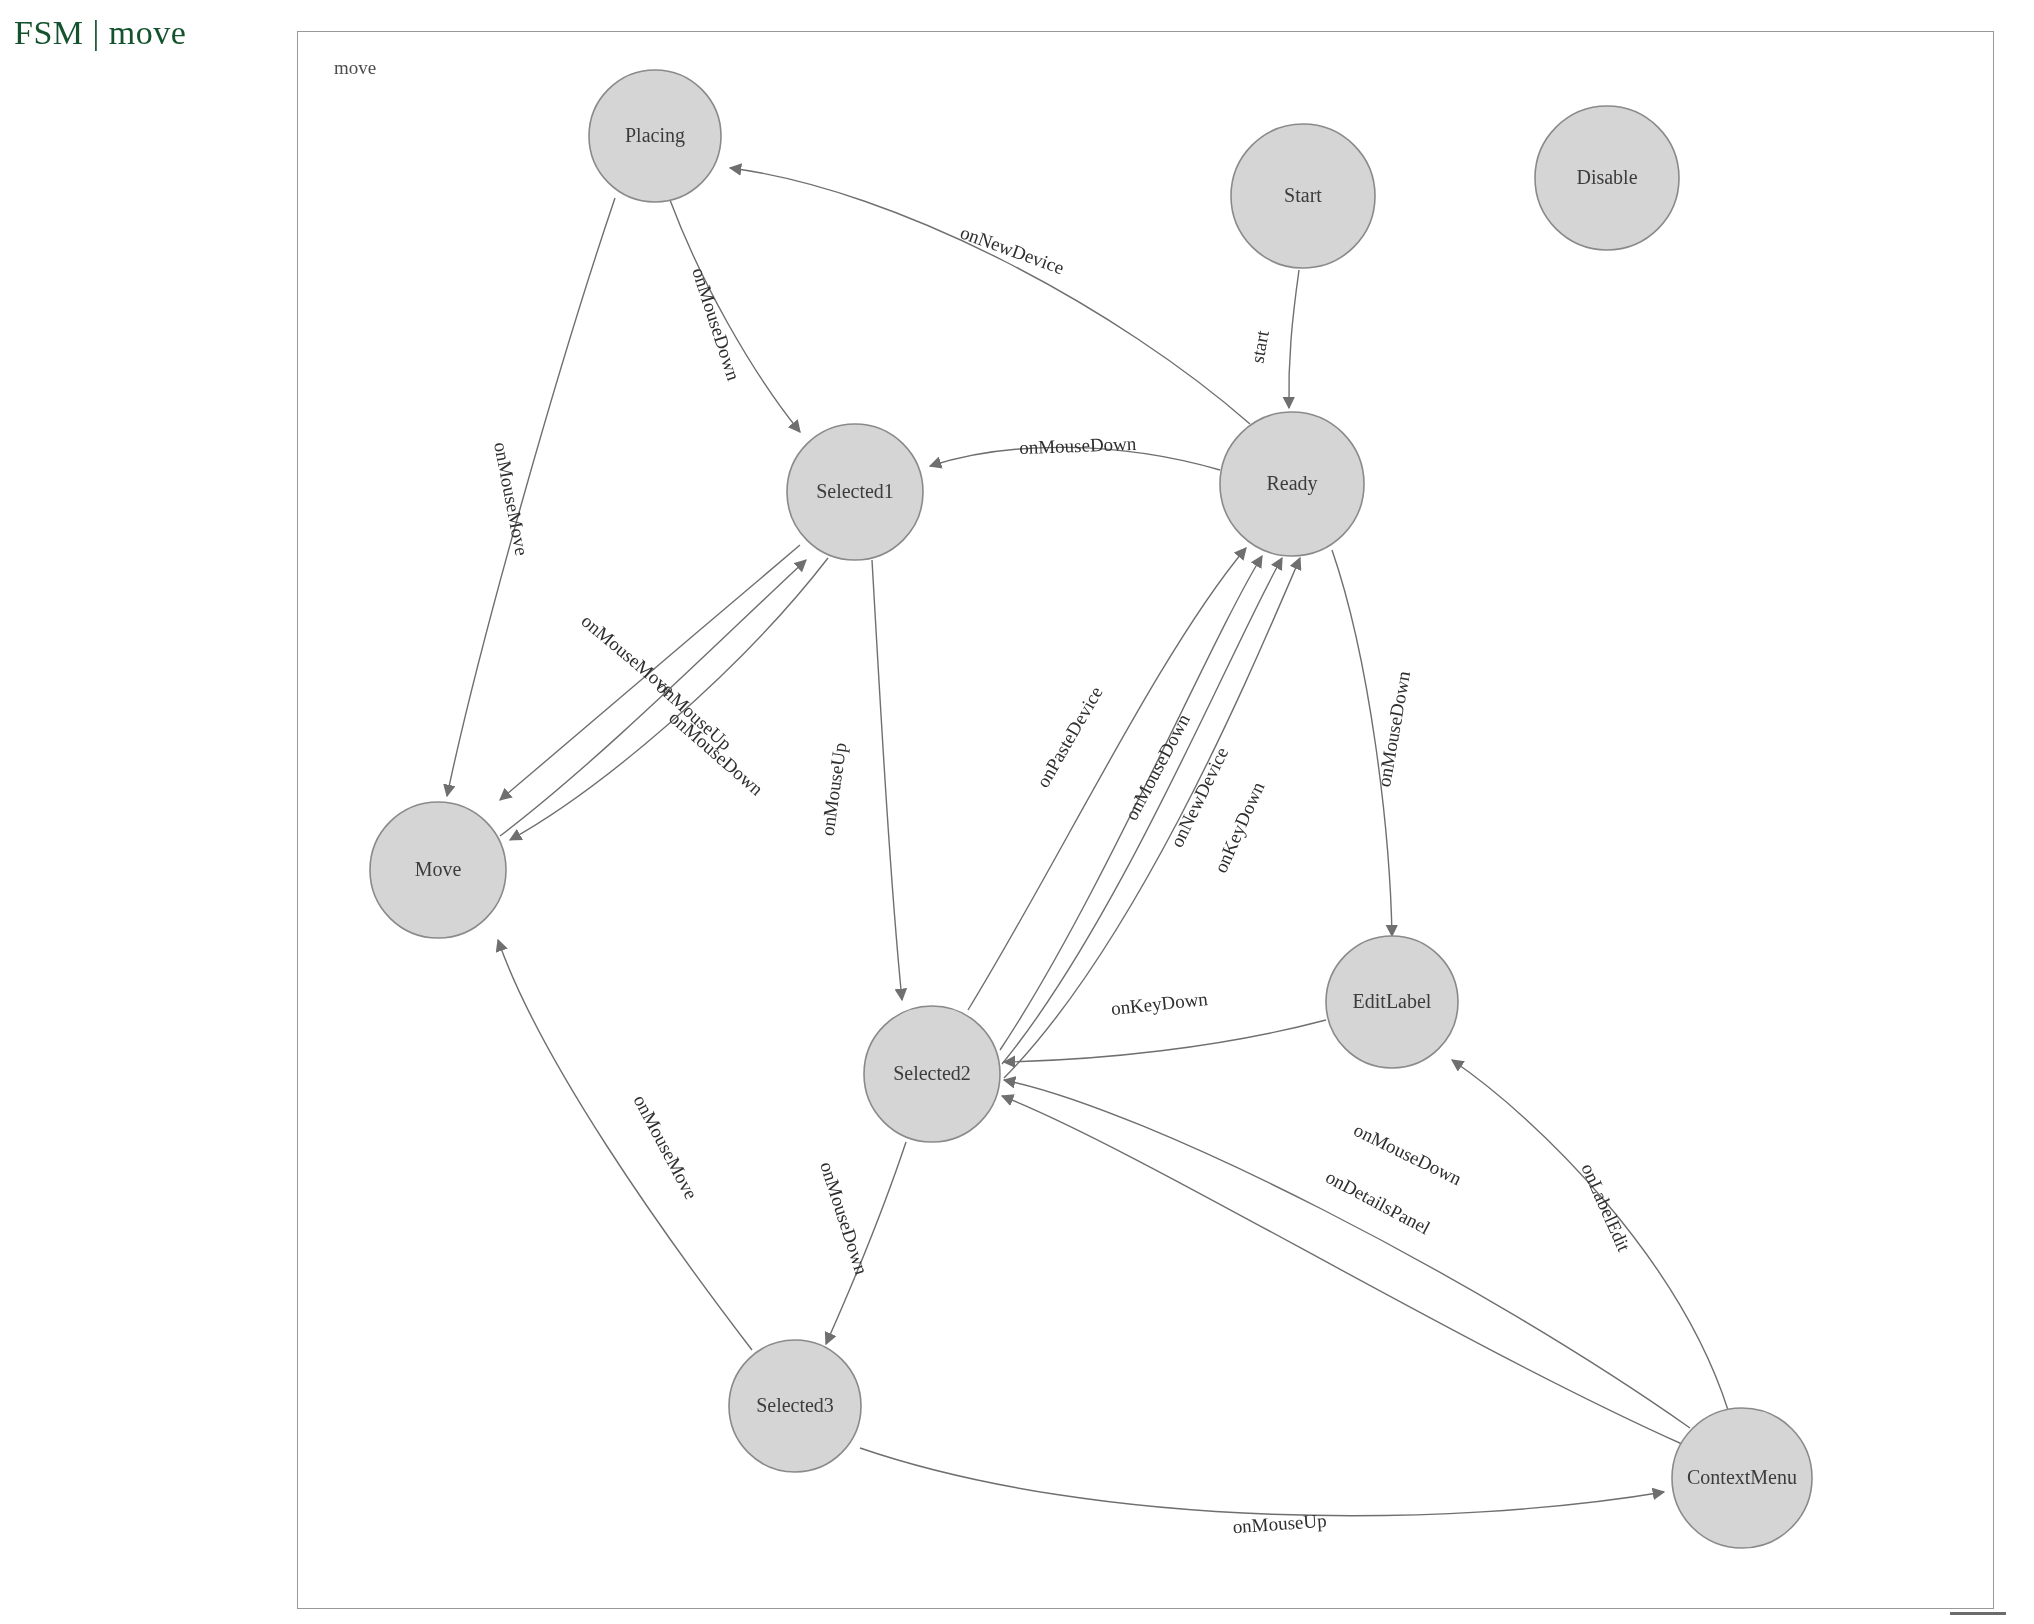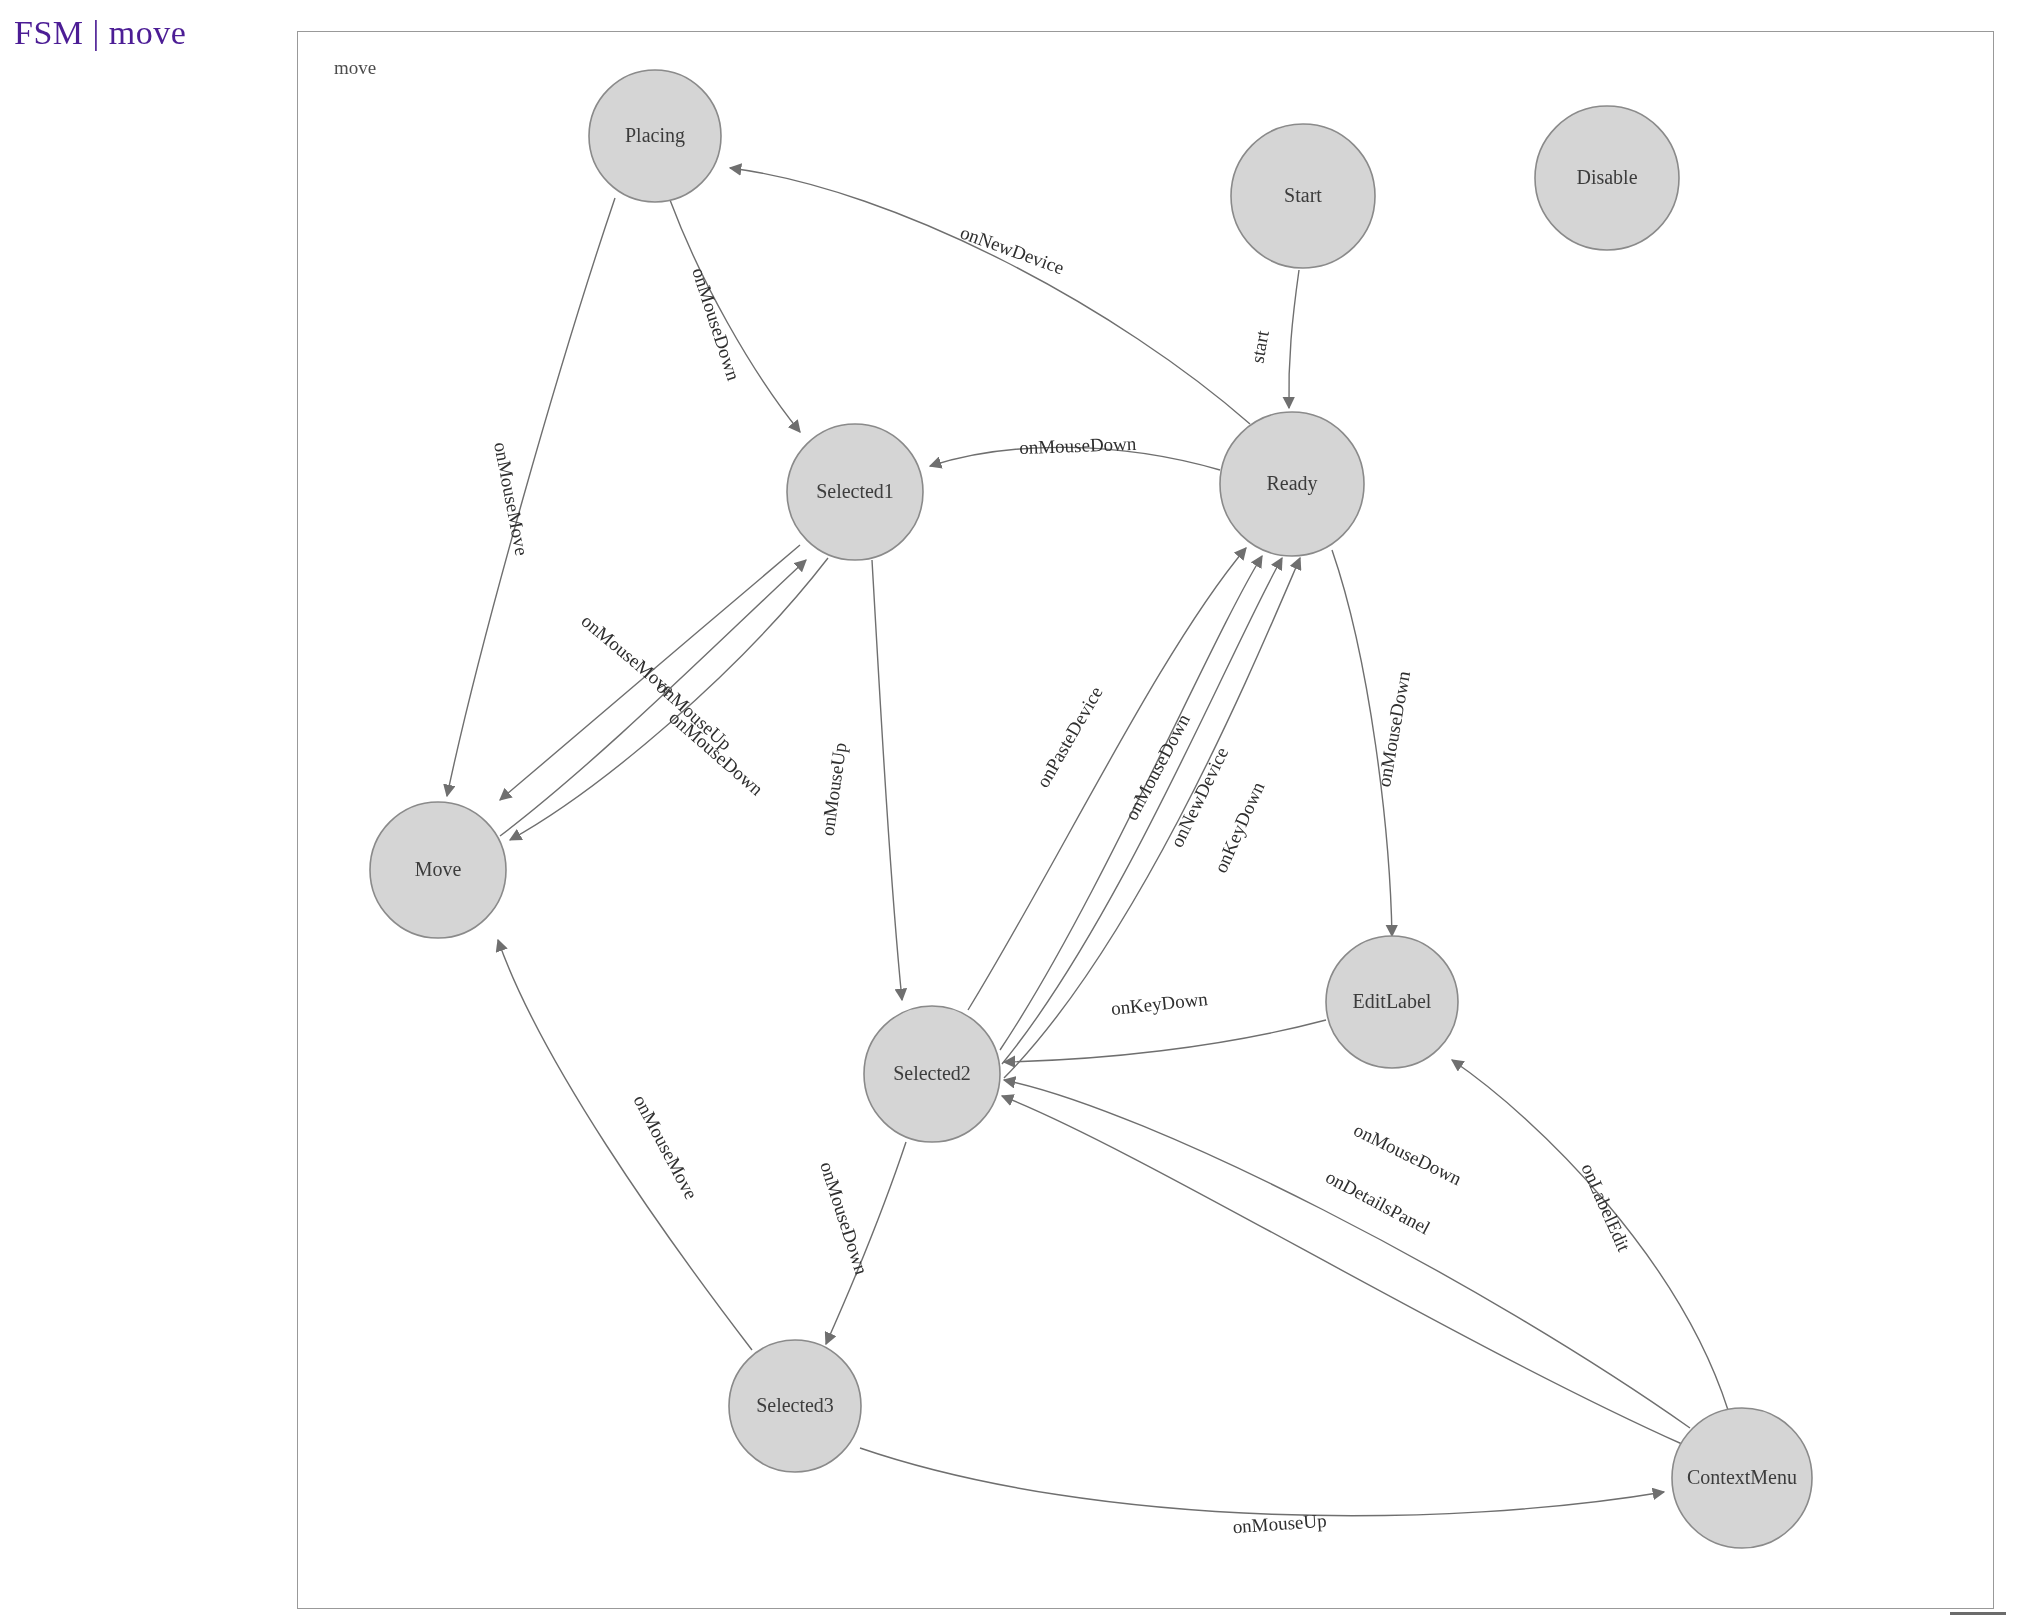--- a/index.html
+++ b/index.html
@@ -12,21 +12,21 @@
     width: 2034px;
     height: 1624px;
     position: relative;
     overflow: hidden;
   }
   #page-title {
     position: absolute;
     left: 14px;
     top: 14px;
     font-size: 34px;
-    color: #4c1d95;
+    color: #14532d;
     font-family: "Liberation Serif", serif;
     letter-spacing: 0.5px;
     white-space: nowrap;
   }
   #diagram-frame {
     position: absolute;
     left: 297px;
     top: 31px;
     width: 1697px;
     height: 1578px;

